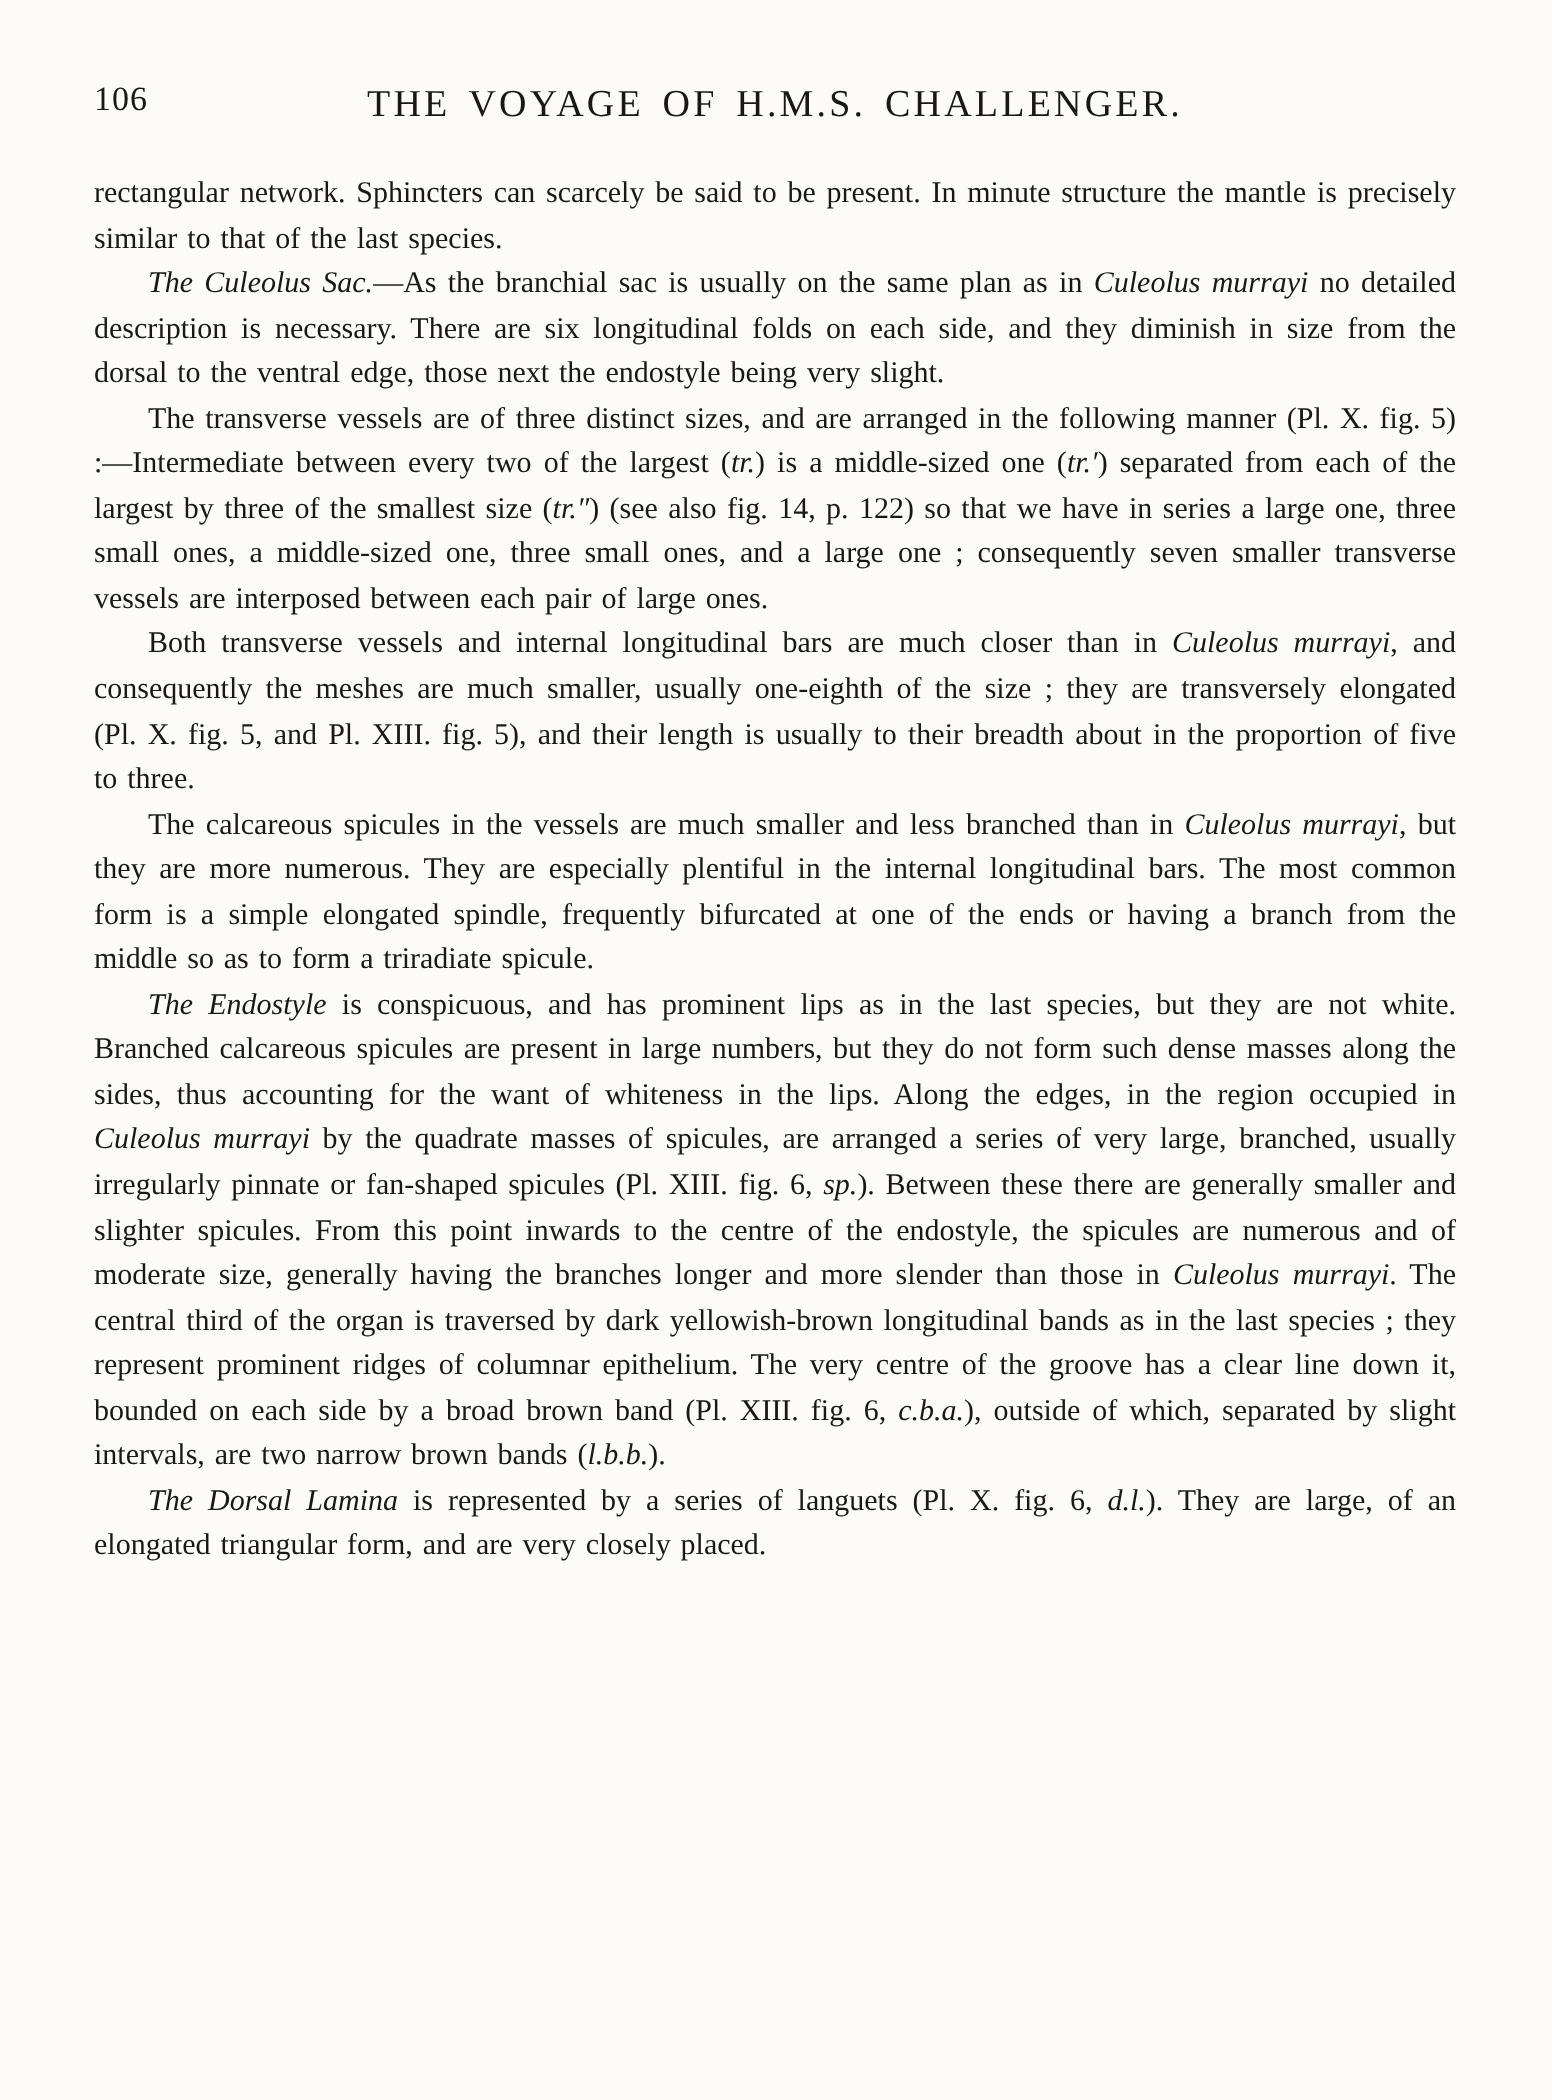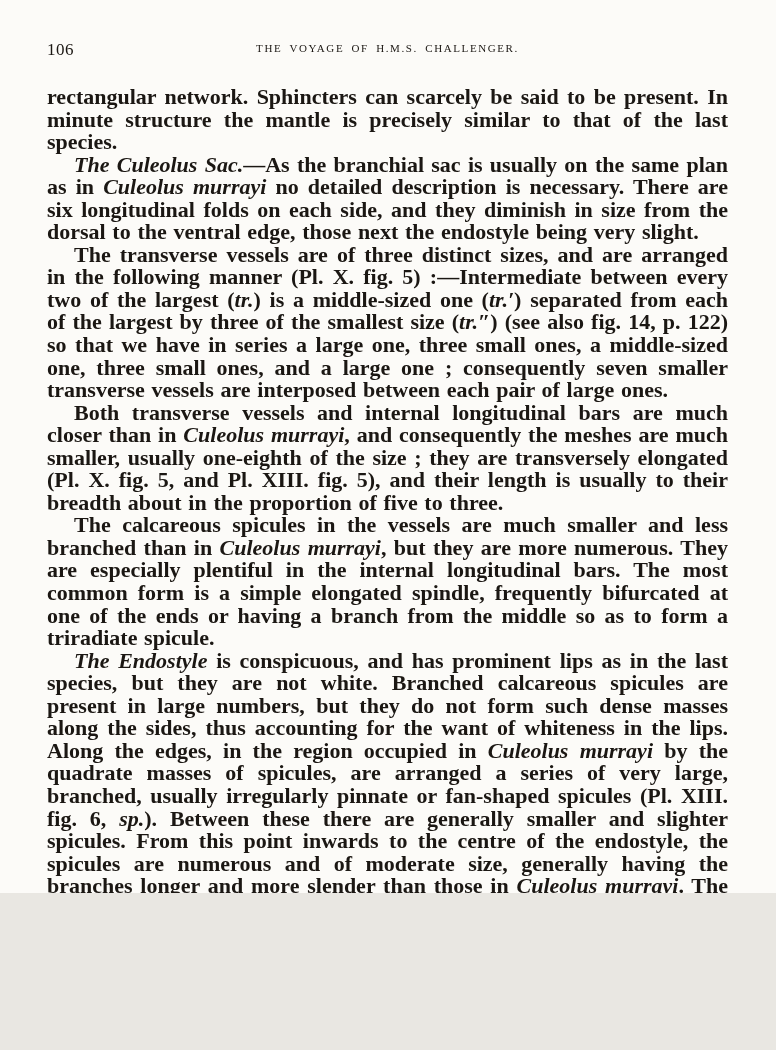--- a/index.html
+++ b/index.html
@@ -3,21 +3,21 @@
 <meta charset="utf-8">
 <style>
   html, body {
     margin: 0;
     padding: 0;
     background: #e9e7e2;
   }
   .page {
     position: relative;
     width: 776px;
-    height: 893px;
+    height: 1050px;
     margin: 0 auto;
     background: #fcfbf8;
     box-sizing: border-box;
     padding: 40px 48px 0 47px;
     font-family: "Liberation Serif", "DejaVu Serif", serif;
     color: #1b1713;
     overflow: hidden;
   }
   .running-head {
     position: relative;
@@ -27,35 +27,34 @@
   .page-number {
     position: absolute;
     left: 0;
     top: 0;
     font-size: 17px;
     letter-spacing: 0.5px;
   }
   .running-title {
     display: block;
     text-align: center;
-    font-size: 11px;
+    font-size: 19px;
     letter-spacing: 1.6px;
     word-spacing: 3px;
     padding-top: 2px;
   }
   .page-body {
     width: 681px;
   }
   .para {
     margin: 0;
     text-align: justify;
-    font-size: 22px;
+    font-size: 15px;
     line-height: 22.55px;
     word-spacing: 1.2px;
-    font-weight: bold;
   }
   .para.indent {
     text-indent: 27px;
   }
   .it {
     font-style: italic;
   }
 </style>
 </head>
 <body>
@@ -65,14 +64,15 @@
     <span class="page-number">106</span>
     <span class="running-title">THE VOYAGE OF H.M.S. CHALLENGER.</span>
   </div>
   <div class="page-body">
       <p class="para"><span>rectangular network.  Sphincters can scarcely be said to be present.  In minute structure the mantle is precisely similar to that of the last species.</span></p>
       <p class="para indent"><span class="it">The Culeolus Sac.</span><span>—As the branchial sac is usually on the same plan as in </span><span class="it">Culeolus murrayi</span><span> no detailed description is necessary.  There are six longitudinal folds on each side, and they diminish in size from the dorsal to the ventral edge, those next the endostyle being very slight.</span></p>
       <p class="para indent"><span>The transverse vessels are of three distinct sizes, and are arranged in the following manner (Pl. X. fig. 5) :—Intermediate between every two of the largest (</span><span class="it">tr.</span><span>) is a middle-sized one (</span><span class="it">tr.′</span><span>) separated from each of the largest by three of the smallest size (</span><span class="it">tr.″</span><span>) (see also fig. 14, p. 122) so that we have in series a large one, three small ones, a middle-sized one, three small ones, and a large one ; consequently seven smaller transverse vessels are interposed between each pair of large ones.</span></p>
       <p class="para indent"><span>Both transverse vessels and internal longitudinal bars are much closer than in </span><span class="it">Culeolus murrayi</span><span>, and consequently the meshes are much smaller, usually one-eighth of the size ; they are transversely elongated (Pl. X. fig. 5, and Pl. XIII. fig. 5), and their length is usually to their breadth about in the proportion of five to three.</span></p>
       <p class="para indent"><span>The calcareous spicules in the vessels are much smaller and less branched than in </span><span class="it">Culeolus murrayi</span><span>, but they are more numerous.  They are especially plentiful in the internal longitudinal bars.  The most common form is a simple elongated spindle, frequently bifurcated at one of the ends or having a branch from the middle so as to form a triradiate spicule.</span></p>
       <p class="para indent"><span class="it">The Endostyle</span><span> is conspicuous, and has prominent lips as in the last species, but they are not white.  Branched calcareous spicules are present in large numbers, but they do not form such dense masses along the sides, thus accounting for the want of whiteness in the lips.  Along the edges, in the region occupied in </span><span class="it">Culeolus murrayi</span><span> by the quadrate masses of spicules, are arranged a series of very large, branched, usually irregularly pinnate or fan-shaped spicules (Pl. XIII. fig. 6, </span><span class="it">sp.</span><span>).  Between these there are generally smaller and slighter spicules.  From this point inwards to the centre of the endostyle, the spicules are numerous and of moderate size, generally having the branches longer and more slender than those in </span><span class="it">Culeolus murrayi</span><span>.  The central third of the organ is traversed by dark yellowish-brown longitudinal bands as in the last species ; they represent prominent ridges of columnar epithelium.  The very centre of the groove has a clear line down it, bounded on each side by a broad brown band (Pl. XIII. fig. 6, </span><span class="it">c.b.a.</span><span>), outside of which, separated by slight intervals, are two narrow brown bands (</span><span class="it">l.b.b.</span><span>).</span></p>
+      <p class="para indent"><span class="it">The Dorsal Lamina</span><span> is represented by a series of languets (Pl. X. fig. 6, </span><span class="it">d.l.</span><span>).  They are large, of an elongated triangular form, and are very closely placed.</span></p>
     </div>
 </div>
 
 </body></html>

